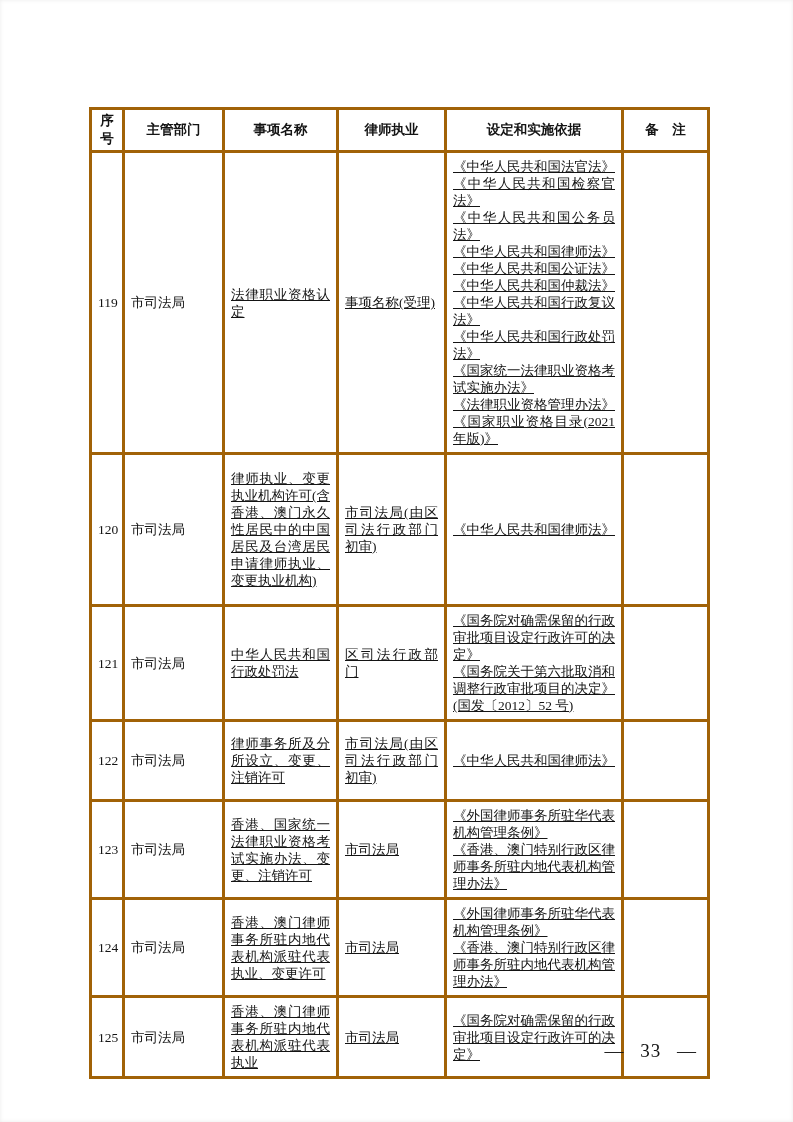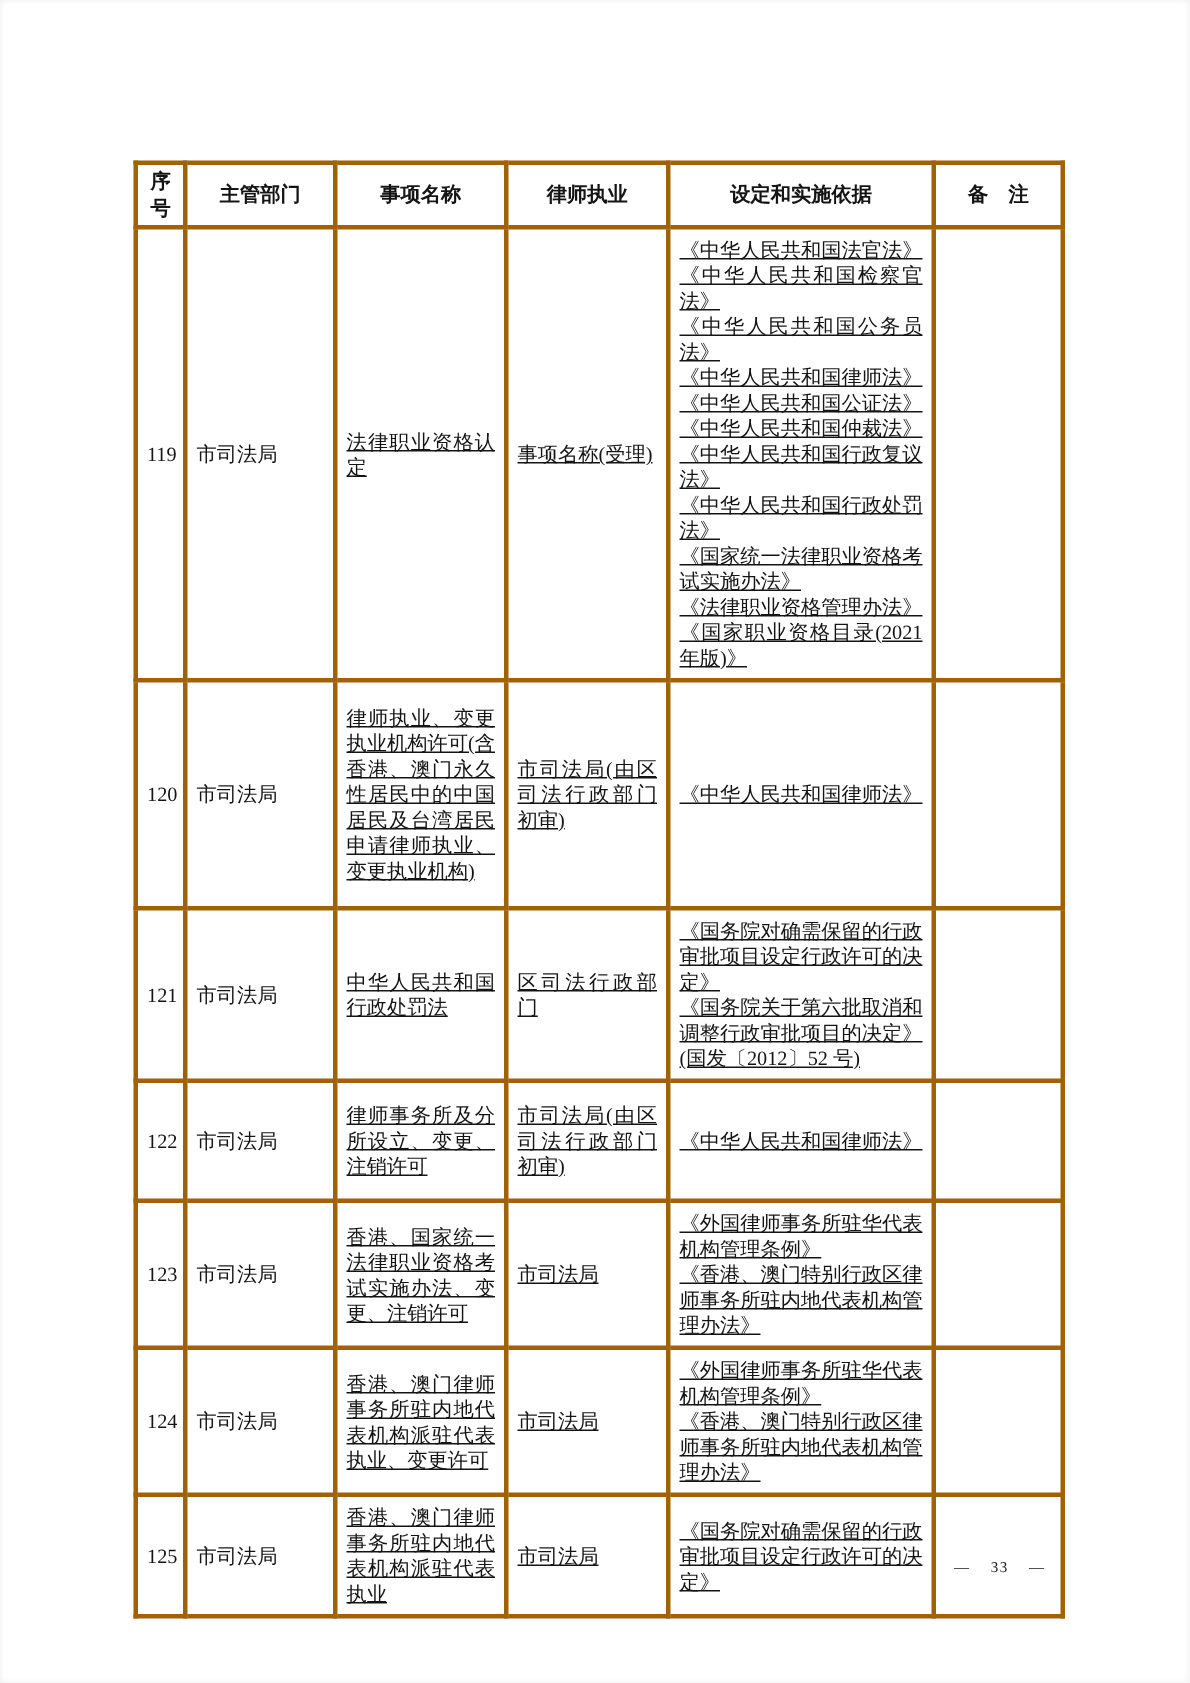--- a/index.html
+++ b/index.html
@@ -53,21 +53,21 @@
   tr.r123 { height:94px;  }
   tr.r124 { height:94px;  }
   tr.r125 { height:76px;  }
   .footer-issue {
     position:absolute; top:1040px; left:0;
     width:793px; text-align:center;
     font-size:14px; letter-spacing:1px;
   }
   .footer-page {
     position:absolute; top:1040px; right:96px;
-    font-size:10px; word-spacing:10px; letter-spacing:1px;
+    font-size:19px; word-spacing:10px; letter-spacing:1px;
   }
 </style>
 </head>
 <body>
 
 <div class="page">
 
   <table class="permits">
     <colgroup>
       <col style="width:33px">

